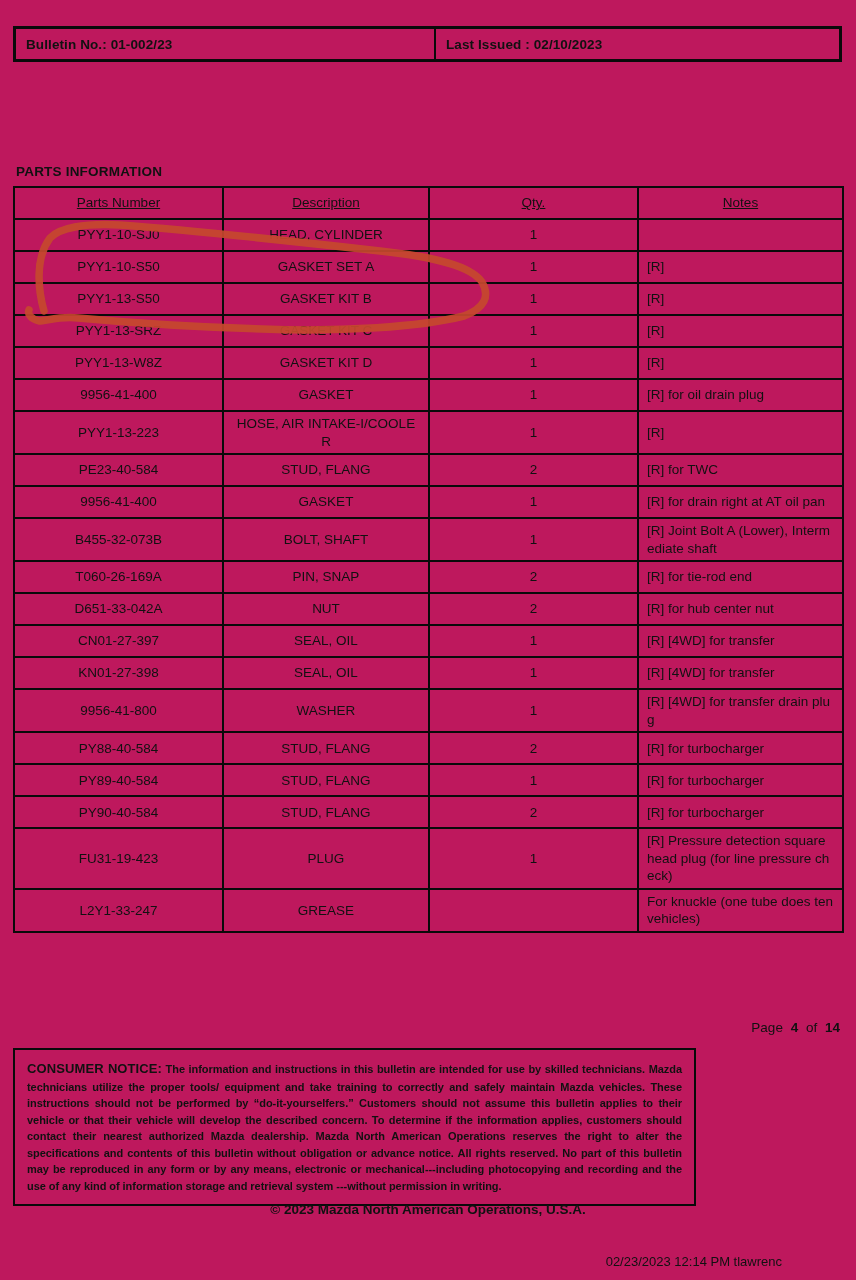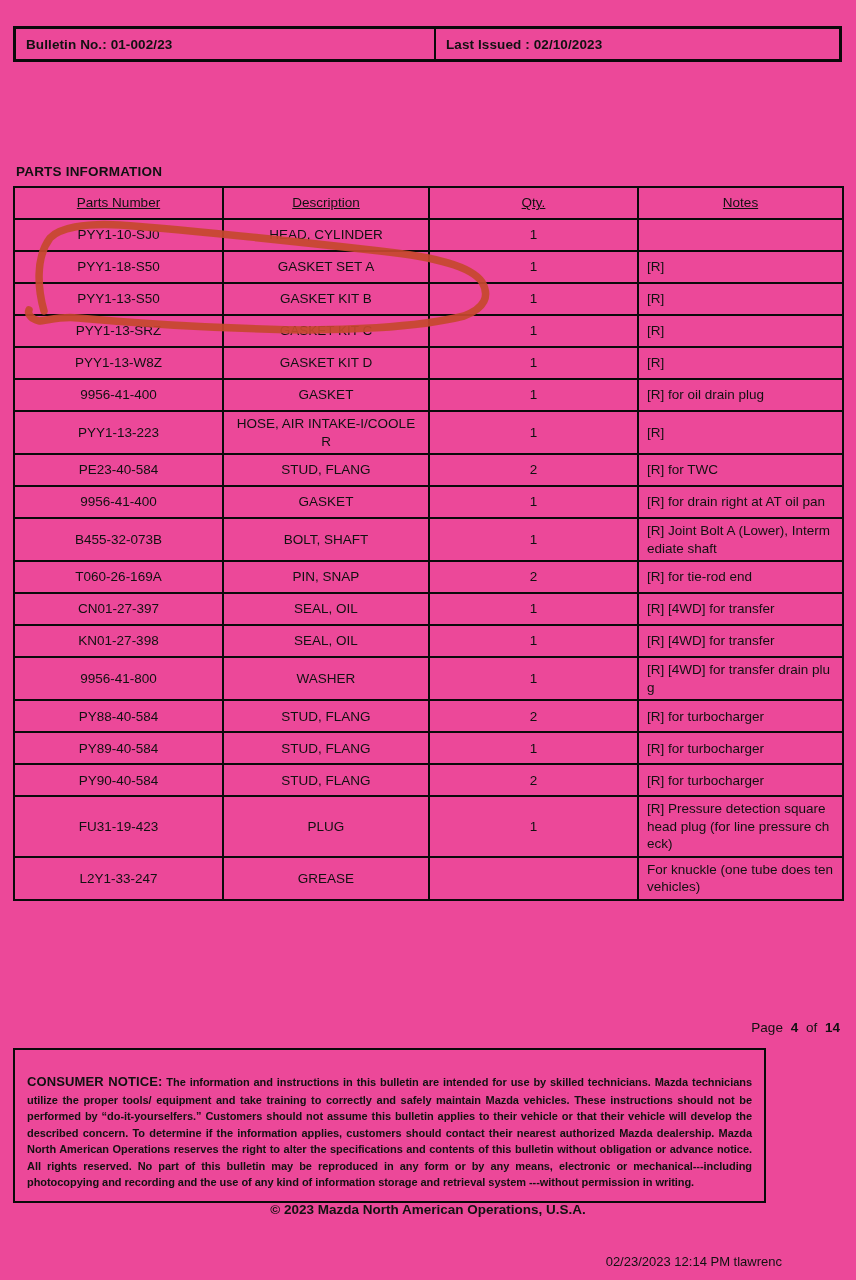--- a/index.html
+++ b/index.html
@@ -1,19 +1,19 @@
 <!DOCTYPE html>
 <html><head>
 <meta charset="utf-8">
 <style>
   html,body { margin:0; padding:0; background:#ffffff; }
   .page {
     position:relative;
     width:856px; height:1280px;
-    background:#ec4899;
+    background:#be185d;
     font-family:"Liberation Sans", sans-serif;
     color:#111;
     overflow:hidden;
   }
 
   
   .header-box {
     position:absolute; top:26px; left:13px; width:829px; height:36px;
     border:3px solid #0a0a0a;
     box-sizing:border-box;
@@ -62,24 +62,24 @@
   .page-number {
     position:absolute; top:1020px; right:16px;
     font-size:13.5px;
     margin-left:44px;
   }
   .page-number .num { font-weight:bold; }
   .page-number .sep { padding:0 2px; }
 
   
   .notice-box {
-    position:absolute; top:1048px; left:13px; width:753px;
+    position:absolute; top:1048px; left:13px; width:683px;
     border:2px solid #0a0a0a;
     box-sizing:border-box;
-    padding:22px 12px 10px 12px;
+    padding:9px 12px 10px 12px;
   }
   .notice-text {
     margin:0;
     font-size:11px; font-weight:bold;
     line-height:1.5;
     text-align:justify;
     letter-spacing:-0.05px;
   }
   .notice-label { font-size:13px; font-weight:bold; letter-spacing:0.1px; }
 
@@ -122,21 +122,21 @@
         </tr>
     </thead>
     <tbody>
         <tr>
           <td class="c0">PYY1-10-SJ0</td>
           <td class="c1">HEAD, CYLINDER</td>
           <td class="c2">1</td>
           <td class="c3"></td>
         </tr>
         <tr>
-          <td class="c0">PYY1-18-S50</td>
+          <td class="c0">PYY1-10-S50</td>
           <td class="c1">GASKET SET A</td>
           <td class="c2">1</td>
           <td class="c3">[R]</td>
         </tr>
         <tr>
           <td class="c0">PYY1-13-S50</td>
           <td class="c1">GASKET KIT B</td>
           <td class="c2">1</td>
           <td class="c3">[R]</td>
         </tr>
@@ -180,20 +180,26 @@
           <td class="c0">B455-32-073B</td>
           <td class="c1">BOLT, SHAFT</td>
           <td class="c2">1</td>
           <td class="c3">[R] Joint Bolt A (Lower), Intermediate shaft</td>
         </tr>
         <tr>
           <td class="c0">T060-26-169A</td>
           <td class="c1">PIN, SNAP</td>
           <td class="c2">2</td>
           <td class="c3">[R] for tie-rod end</td>
+        </tr>
+        <tr>
+          <td class="c0">D651-33-042A</td>
+          <td class="c1">NUT</td>
+          <td class="c2">2</td>
+          <td class="c3">[R] for hub center nut</td>
         </tr>
         <tr>
           <td class="c0">CN01-27-397</td>
           <td class="c1">SEAL, OIL</td>
           <td class="c2">1</td>
           <td class="c3">[R] [4WD] for transfer</td>
         </tr>
         <tr>
           <td class="c0">KN01-27-398</td>
           <td class="c1">SEAL, OIL</td>

